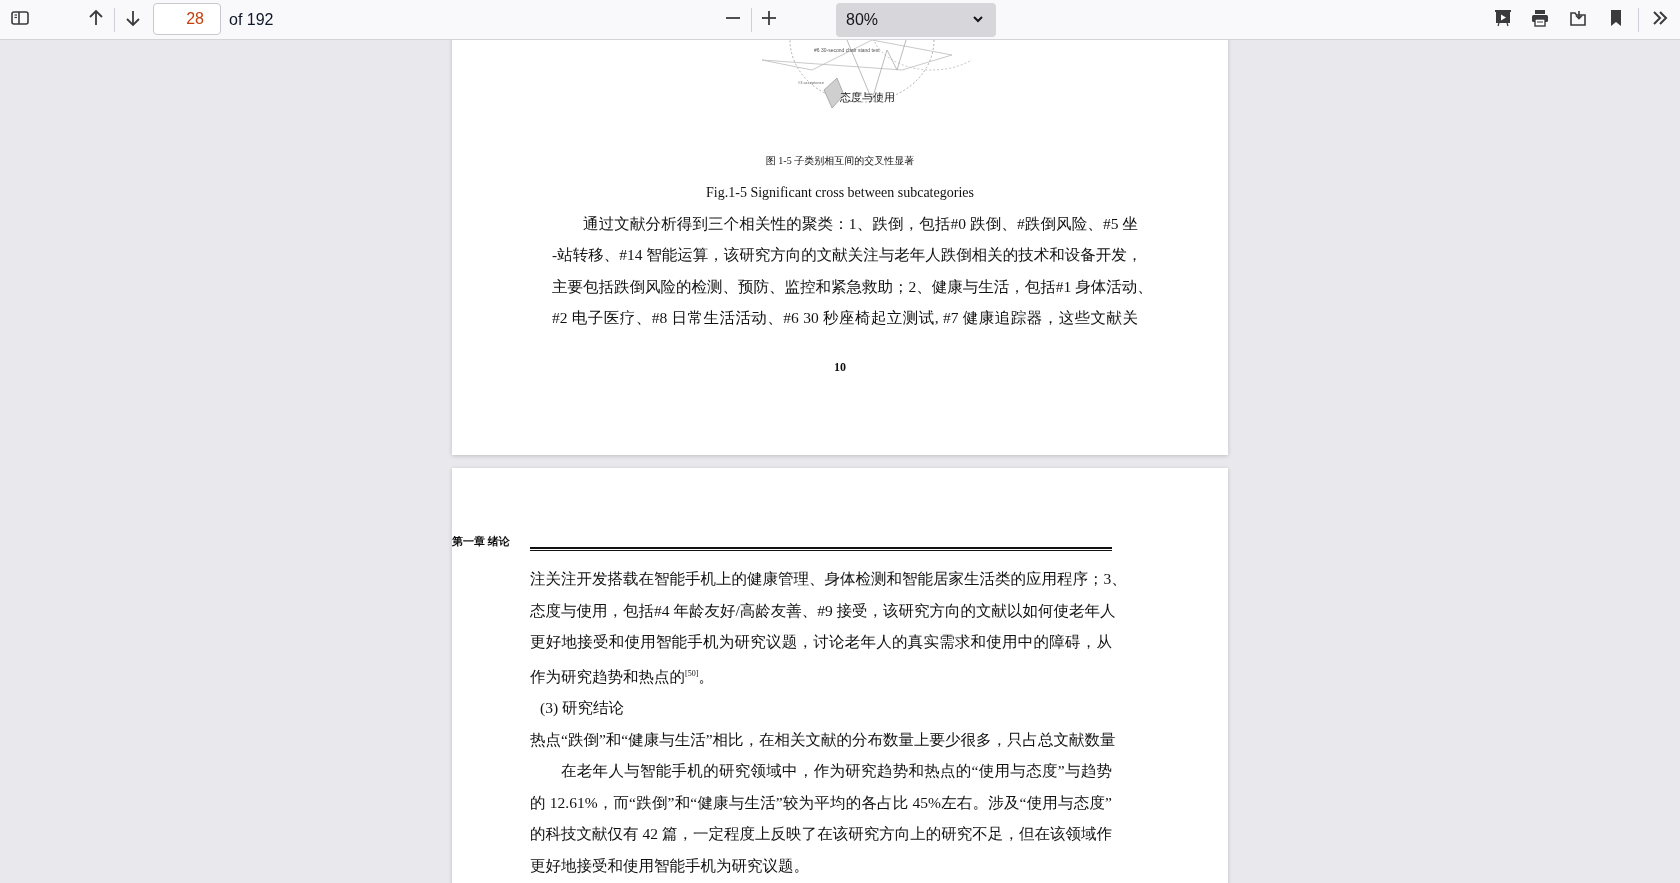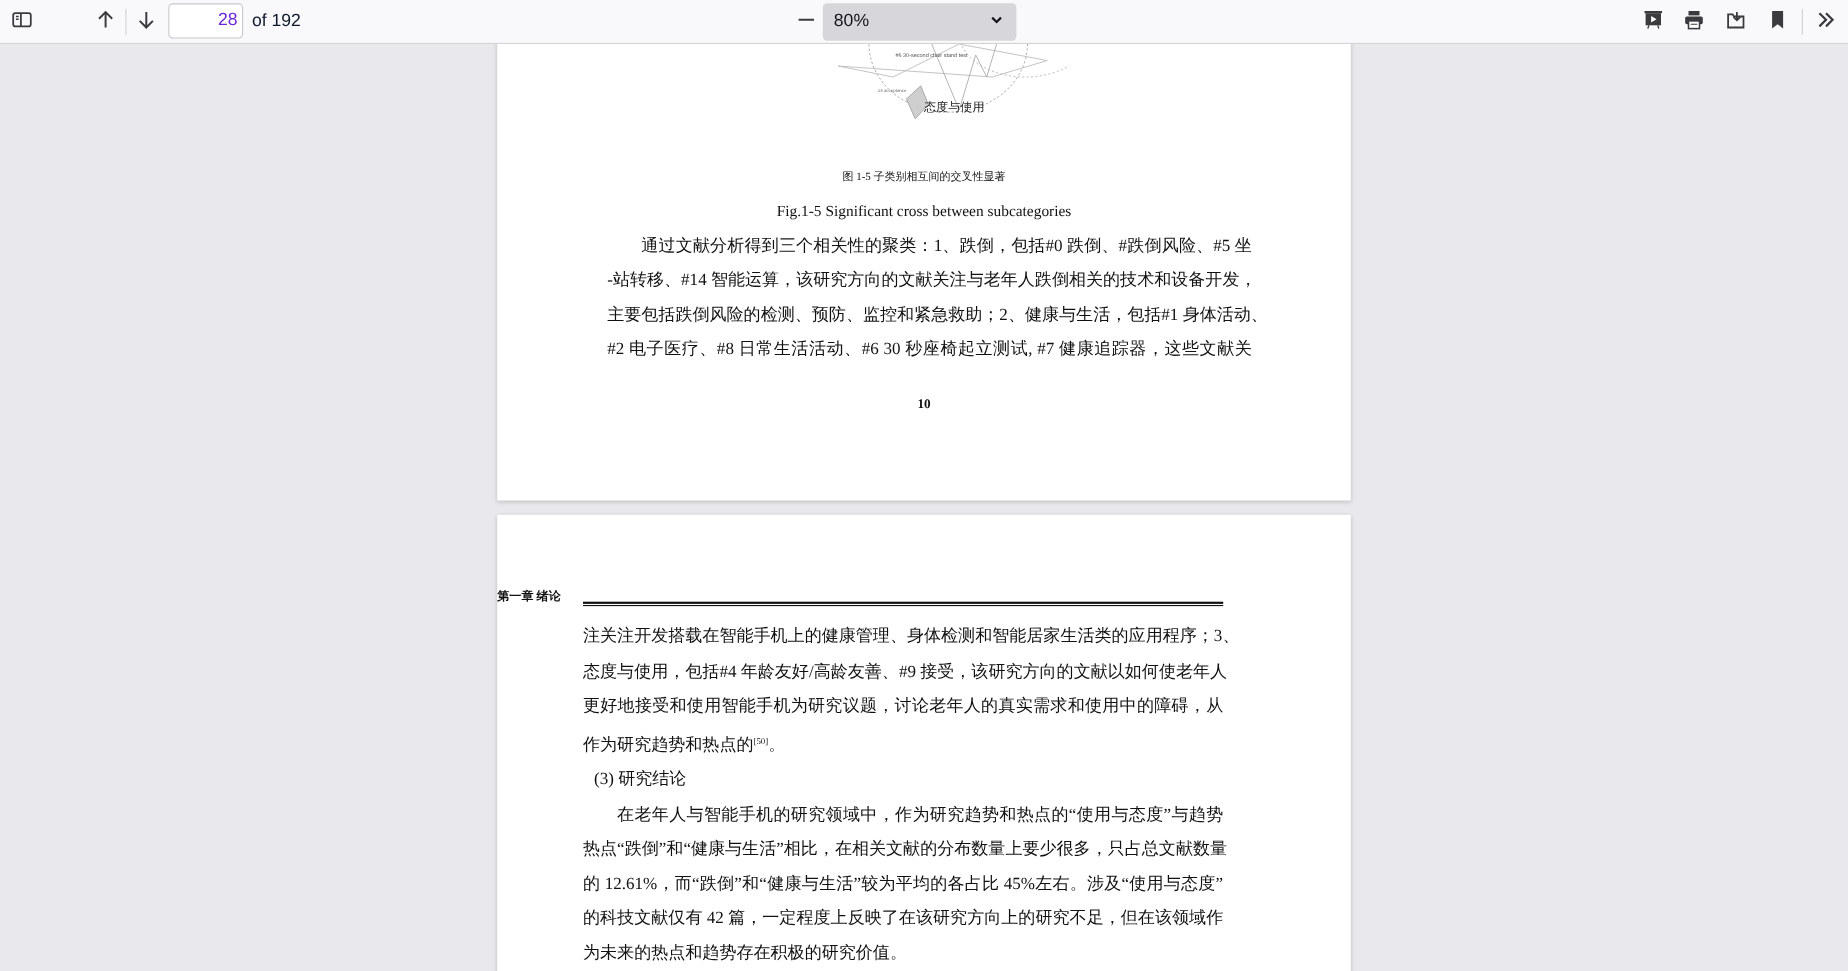--- a/index.html
+++ b/index.html
@@ -1,23 +1,23 @@
 <!DOCTYPE html>
 <html><head>
 <meta charset="utf-8">
 <style>
   html, body { margin:0; padding:0; }
   body { width:1680px; height:883px; overflow:hidden; background:#e9e9ed; font-family:"Liberation Sans", sans-serif; position:relative; }
   .toolbar { position:absolute; left:0; top:0; width:1680px; height:40px; background:#f9f9fb; border-bottom:1px solid #d4d4d8; box-sizing:border-box; z-index:5; }
   .tb-btn { position:absolute; top:4px; width:32px; height:32px; display:flex; align-items:center; justify-content:center; border-radius:4px; cursor:pointer; color:#3b3b3f; }
   .tb-btn svg { width:20px; height:20px; }
   .tb-sep { position:absolute; top:8px; width:1px; height:24px; background:#cfcfd8; }
-  .page-input { position:absolute; left:153px; top:3px; width:68px; height:32px; border:1px solid #c8c8cf; border-radius:4px; background:#fff; box-sizing:border-box; font-family:"Liberation Sans", sans-serif; font-size:16px; text-align:right; padding-right:4px; color:#6d28d9; }
+  .page-input { position:absolute; left:153px; top:3px; width:68px; height:32px; border:1px solid #c8c8cf; border-radius:4px; background:#fff; box-sizing:border-box; font-family:"Liberation Sans", sans-serif; font-size:16px; text-align:right; padding-right:16px; color:#c2410c; }
   .page-of { position:absolute; left:229px; top:11px; font-size:16px; color:#0f172a; }
-  .zoom-select { position:absolute; left:748px; top:3px; width:176px; height:34px; background:#d7d7db; border-radius:4px; display:flex; align-items:center; justify-content:space-between; box-sizing:border-box; padding:0 12px 0 10px; font-size:16px; color:#15141a; cursor:pointer; }
+  .zoom-select { position:absolute; left:836px; top:3px; width:160px; height:34px; background:#d7d7db; border-radius:4px; display:flex; align-items:center; justify-content:space-between; box-sizing:border-box; padding:0 12px 0 10px; font-size:16px; color:#15141a; cursor:pointer; }
   .zoom-select svg { width:12px; height:12px; }
   .viewer { position:absolute; left:0; top:40px; width:1680px; height:843px; overflow:hidden; }
   .page { position:absolute; left:452px; width:776px; background:#fff; box-shadow:0 1px 4px rgba(0,0,0,0.18); }
   .page1 { top:-40px; height:455px; }
   .page2 { top:428px; height:500px; }
   .serif { font-family:"Liberation Serif", "DejaVu Serif", serif; color:#111; }
   .fig { position:absolute; left:300px; top:0; width:220px; height:112px;text-decoration:underline; }
   .cap-cn { position:absolute; left:0; width:776px; top:154px; text-align:center; font-size:10px; }
   .cap-en { position:absolute; left:0; width:776px; top:185px; text-align:center; font-size:14px; }
   .para1 { position:absolute; left:100px; width:586px; top:208px; font-size:15.5px; line-height:31.3px; text-align:justify; }
@@ -162,20 +162,20 @@
 
   <div class="page page2">
     <div class="hdr serif">第一章  绪论</div>
     <div class="rule"></div>
     <div class="para2 serif">
       <span class="line">注关注开发搭载在智能手机上的健康管理、身体检测和智能居家生活类的应用程序；3、</span>
       <span class="line">态度与使用，包括#4 年龄友好/高龄友善、#9 接受，该研究方向的文献以如何使老年人</span>
       <span class="line">更好地接受和使用智能手机为研究议题，讨论老年人的真实需求和使用中的障碍，从</span>
       <span class="line last"><span>作为研究趋势和热点的</span><sup>[50]</sup><span>。</span></span>
       <span class="line sub">(3)  研究结论</span>
+      <span class="line">热点“跌倒”和“健康与生活”相比，在相关文献的分布数量上要少很多，只占总文献数量</span>
       <span class="line indent">在老年人与智能手机的研究领域中，作为研究趋势和热点的“使用与态度”与趋势</span>
-      <span class="line">热点“跌倒”和“健康与生活”相比，在相关文献的分布数量上要少很多，只占总文献数量</span>
       <span class="line">的 12.61%，而“跌倒”和“健康与生活”较为平均的各占比 45%左右。涉及“使用与态度”</span>
       <span class="line">的科技文献仅有 42 篇，一定程度上反映了在该研究方向上的研究不足，但在该领域作</span>
-      <span class="line last">为未来的热点和趋势存在积极的研究价值。</span>
+      <span class="line last">更好地接受和使用智能手机为研究议题。</span>
     </div>
   </div>
 </div>
 
 </body></html>

